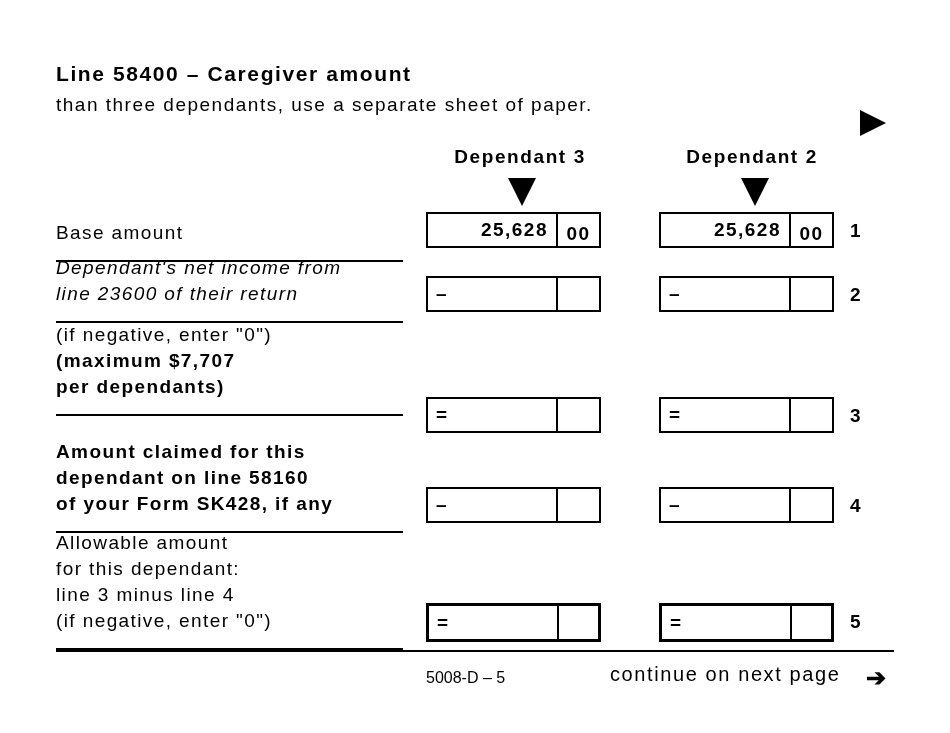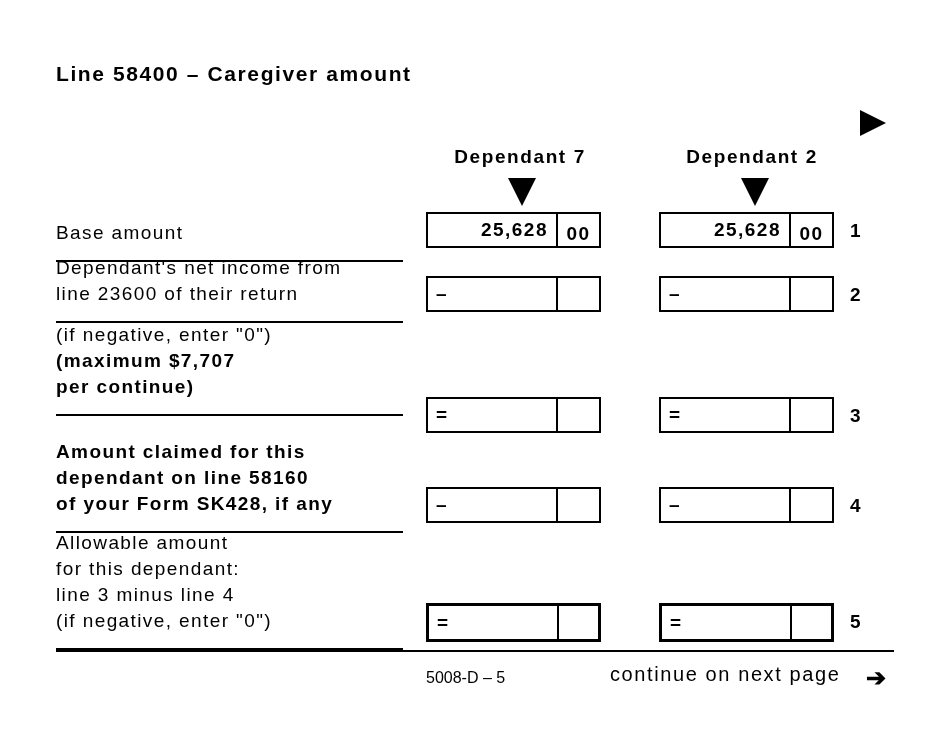--- a/index.html
+++ b/index.html
@@ -31,63 +31,64 @@
   .rule { left:56px; width:838px; height:2px; background:#000; top:650px; }
   .formno { left:426px; top:669px; font-size:16px; }
   .cont { left:610px; top:663px; font-size:20px; letter-spacing:1.6px; }
   .arrow { left:866px; top:664px; font-size:24px; font-weight:bold; }
 </style>
 </head>
 <body>
 
 <div class="abs title">Line 58400 – Caregiver amount</div>
 <div class="abs intro">
+  <div>than three dependants, use a separate sheet of paper.</div>
 </div>
 <div class="abs next-tri"></div>
 
-<div class="abs col-head" style="left:430px; top:146px;">Dependant 7</div>
+<div class="abs col-head" style="left:430px; top:146px;">Dependant 3</div>
 <div class="abs down-tri" style="left:508px; top:178px;"></div>
 <div class="abs col-head" style="left:662px; top:146px;">Dependant 2</div>
 <div class="abs down-tri" style="left:741px; top:178px;"></div>
 
 <div class="abs label" style="top:220px;">
   <div>Base amount</div>
 </div>
 <div class="abs box box-d1" style="top:212px;">
   <div class="dollars right">25,628</div>
   <div class="cents">00</div>
 </div>
 <div class="abs box box-d2" style="top:212px;">
   <div class="dollars right">25,628</div>
   <div class="cents">00</div>
 </div>
 <div class="abs lineno" style="top:220px;">1</div>
 
-<div class="abs label" style="top:255px;">
+<div class="abs label" style="top:255px;font-style:italic;">
   <div>Dependant's net income from</div>
   <div>line 23600 of their return</div>
 </div>
 <div class="abs box box-d1" style="top:276px;">
   <div class="dollars">
       <span class="op">–</span>
     </div>
   <div class="cents"></div>
 </div>
 <div class="abs box box-d2" style="top:276px;">
   <div class="dollars">
       <span class="op">–</span>
     </div>
   <div class="cents"></div>
 </div>
 <div class="abs lineno" style="top:284px;">2</div>
 
 <div class="abs label" style="top:322px;">
   <div>(if negative, enter "0")</div>
   <div class="bold">(maximum $7,707</div>
-  <div class="bold">per continue)</div>
+  <div class="bold">per dependants)</div>
 </div>
 <div class="abs box box-d1" style="top:397px;">
   <div class="dollars">
       <span class="op">=</span>
     </div>
   <div class="cents"></div>
 </div>
 <div class="abs box box-d2" style="top:397px;">
   <div class="dollars">
       <span class="op">=</span>

